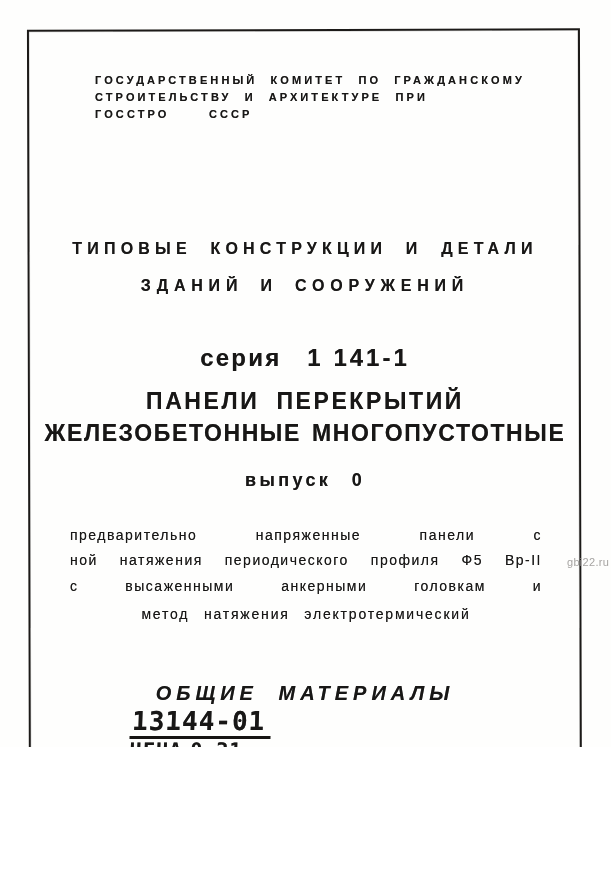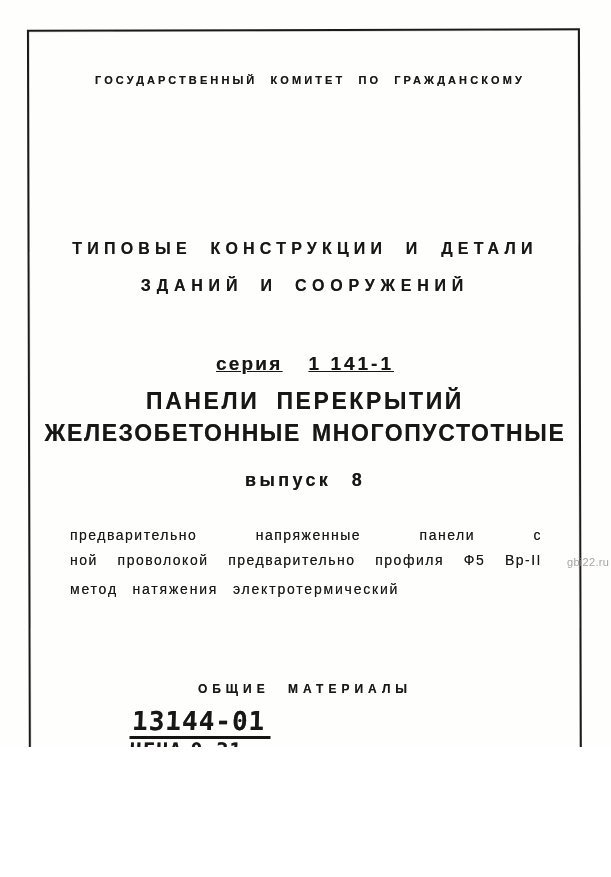--- a/index.html
+++ b/index.html
@@ -25,35 +25,35 @@
   }
   .txt { position: absolute; z-index: 2; text-shadow: 0 0 0.5px rgba(20,20,20,0.6); }
   .center { left: 30px; width: 550px; text-align: center; }
 
   .header { left: 95px; top: 72px; width: 450px; font-size: 11px; font-weight: bold;
             letter-spacing: 3.1px; word-spacing: 7px; line-height: 17px; }
 
   .tkd1 { top: 240px; font-size: 16px; font-weight: bold; letter-spacing: 5.2px; word-spacing: 9px; }
   .tkd2 { top: 277px; font-size: 16px; font-weight: bold; letter-spacing: 5.8px; word-spacing: 7px; }
 
-  .series { top: 353px; font-size: 19px; font-weight: bold; letter-spacing: 2.2px; text-decoration: underline; }
+  .series { top: 344px; font-size: 24px; font-weight: bold; letter-spacing: 2.2px; }
   .series .series-num { margin-left: 26px; letter-spacing: 3px; }
 
   .title1 { top: 388px; font-size: 23px; font-weight: bold; letter-spacing: 2.6px; word-spacing: 8px; }
   .title2 { top: 420px; font-size: 23px; font-weight: bold; letter-spacing: 1.6px; word-spacing: 3px; }
 
   .issue { top: 470px; font-size: 18px; font-weight: bold; letter-spacing: 3.4px; word-spacing: 12px; }
 
   .desc { left: 70px; top: 524px; width: 472px; font-size: 14px; font-weight: normal;
           letter-spacing: 1.5px; }
   .desc .dl { height: 25.4px; line-height: 22px; }
   .desc .dl.j { text-align: justify; text-align-last: justify; }
-  .desc .dl.c { letter-spacing: 1.8px; word-spacing: 9px; padding-top: 3px; }
+  .desc .dl.c { text-align: center; letter-spacing: 1.8px; word-spacing: 9px; padding-top: 3px; }
 
-  .section { top: 682px; font-size: 12px; font-weight: bold; letter-spacing: 5px; word-spacing: 10px; }
+  .section { top: 682px; font-size: 20px; font-weight: bold; letter-spacing: 5px; word-spacing: 10px; font-style: italic; }
 
   .stamp { left: 130px; top: 708px; font-family: "DejaVu Sans Mono", "Liberation Mono", monospace; }
   .stamp-num { display: inline-block; font-size: 26px; font-weight: bold; letter-spacing: 1px;
                line-height: 27px; padding: 0 6px 1px 2px;
                border-bottom: 3px solid #161412; transform: skewX(-2deg); }
   .stamp-price { font-size: 20px; font-weight: bold; letter-spacing: 1px; word-spacing: 6px;
                  line-height: 21px; margin-top: 1px; transform: skewX(-2deg); }
   .stamp-price span { margin-right: 8px; }
 
   .watermark { left: 567px; top: 556px; font-size: 11px; color: #a6a4a2;
@@ -65,37 +65,39 @@
 </style>
 </head>
 <body>
 
 <div class="page">
 
   <div class="frame"></div>
 
   <div class="txt header">
     <div>ГОСУДАРСТВЕННЫЙ КОМИТЕТ ПО ГРАЖДАНСКОМУ</div>
+    <div>СТРОИТЕЛЬСТВУ И АРХИТЕКТУРЕ ПРИ ГОССТРО&nbsp;&nbsp;&nbsp;СССР</div>
   </div>
 
   <div class="txt center tkd1">ТИПОВЫЕ КОНСТРУКЦИИ И ДЕТАЛИ</div>
   <div class="txt center tkd2">ЗДАНИЙ И СООРУЖЕНИЙ</div>
 
   <div class="txt center series">
     <span>серия</span><span class="series-num">1 141-1</span>
   </div>
 
   <div class="txt center title2">ЖЕЛЕЗОБЕТОННЫЕ МНОГОПУСТОТНЫЕ</div>
   <div class="txt center title1">ПАНЕЛИ ПЕРЕКРЫТИЙ</div>
 
-  <div class="txt center issue">выпуск 8</div>
+  <div class="txt center issue">выпуск 0</div>
 
   <div class="txt desc">
     <div class="dl j">предварительно напряженные панели с</div>
-    <div class="dl j">ной проволокой предварительно профиля Ф5 Вр-II</div>
+    <div class="dl j">ной натяжения периодического профиля Ф5 Вр-II</div>
+    <div class="dl j">с высаженными анкерными головкам и</div>
     <div class="dl c">метод натяжения электротермический</div>
   </div>
 
   <div class="txt center section">ОБЩИЕ МАТЕРИАЛЫ</div>
 
   <div class="txt stamp">
     <div class="stamp-num">13144-01</div>
     <div class="stamp-price">
       <span>ЦЕНА</span><span>0-21</span>
     </div>

